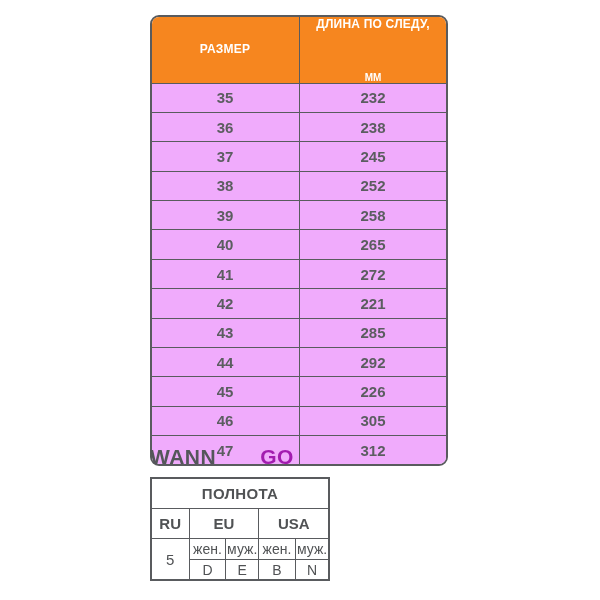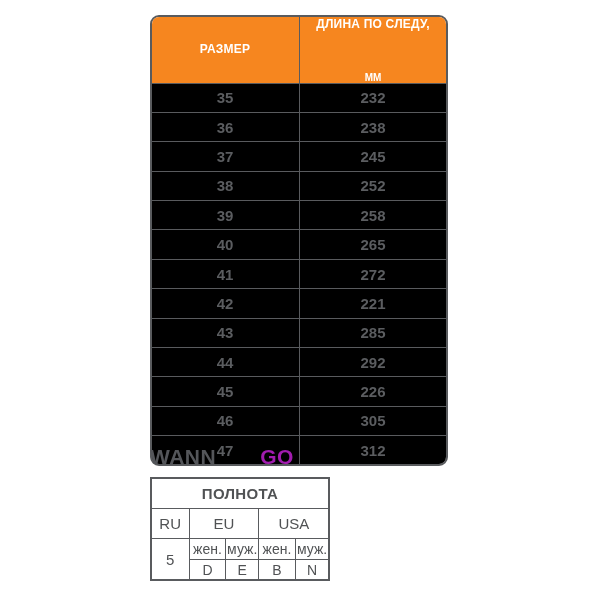--- a/index.html
+++ b/index.html
@@ -38,21 +38,21 @@
     height: 37px;
     font-weight: bold;
   }
   .hdr-line1 { font-size: 12px; line-height: 15px; letter-spacing: 0.2px; }
   .hdr-line2 { font-size: 10px; line-height: 11px; margin-top: 40px; }
   .size-table-wrap td {
     height: 29.4px;
     color: #5b5d60;
     font-size: 15px;
     font-weight: bold;
-    background: #000000;
+    background: #f0abfc;
   }
 
   
   .logo {
     position: absolute;
     left: 150px; top: 446px;
     font-size: 21px;
     font-weight: bold;
     letter-spacing: 0.5px;
     line-height: 22px;
@@ -78,21 +78,21 @@
     table-layout: fixed;
   }
   .width-table-wrap th, .width-table-wrap td {
     border: 1.5px solid #595b5e;
     text-align: center;
     vertical-align: middle;
     color: #505254;
     background: #ffffff;
   }
   .wt-title { height: 30px; font-size: 15px; font-weight: bold; letter-spacing: 0.3px; }
-  .wt-region { height: 30px; font-size: 15px; font-weight: normal; }
+  .wt-region { height: 30px; font-size: 15px; font-weight: bold; }
   .wt-sub { height: 21px; font-size: 14px; font-weight: normal; }
   .wt-val { height: 21px; font-size: 14px; font-weight: normal; }
   .wt-ru-val { font-size: 15px; }
 </style>
 </head>
 <body>
 
 <div class="size-table-wrap">
   <table>
     <colgroup>

